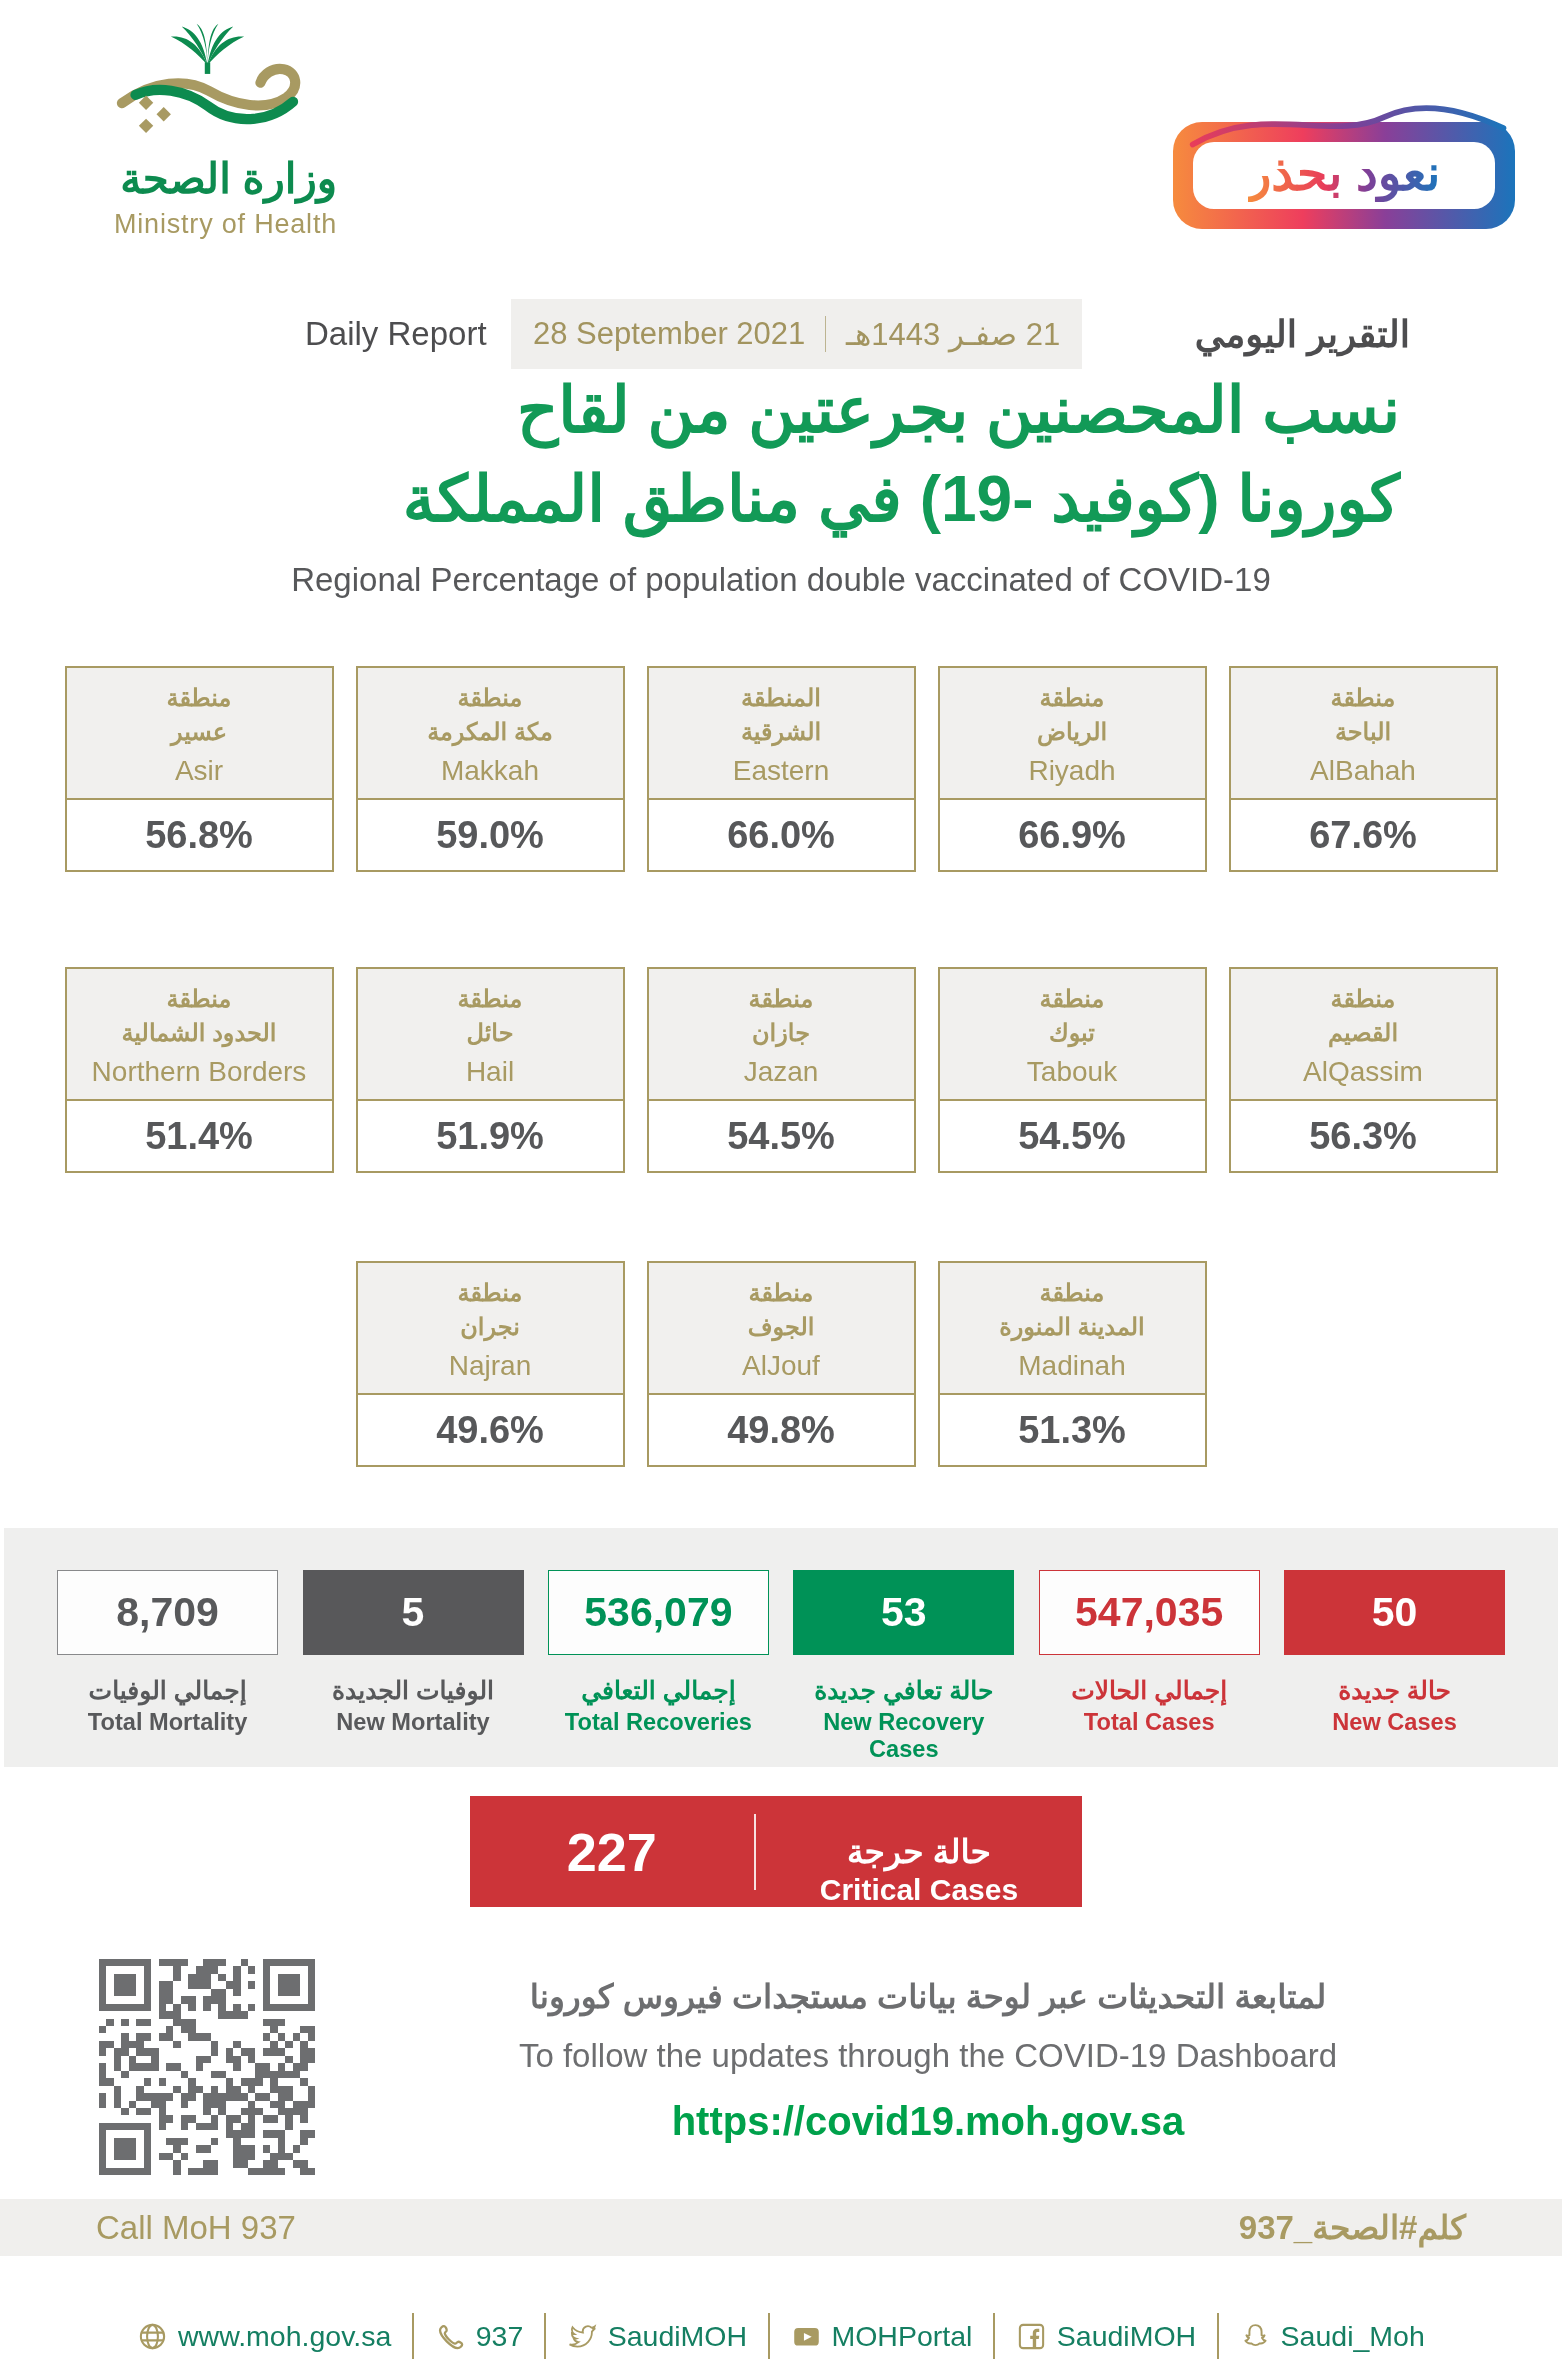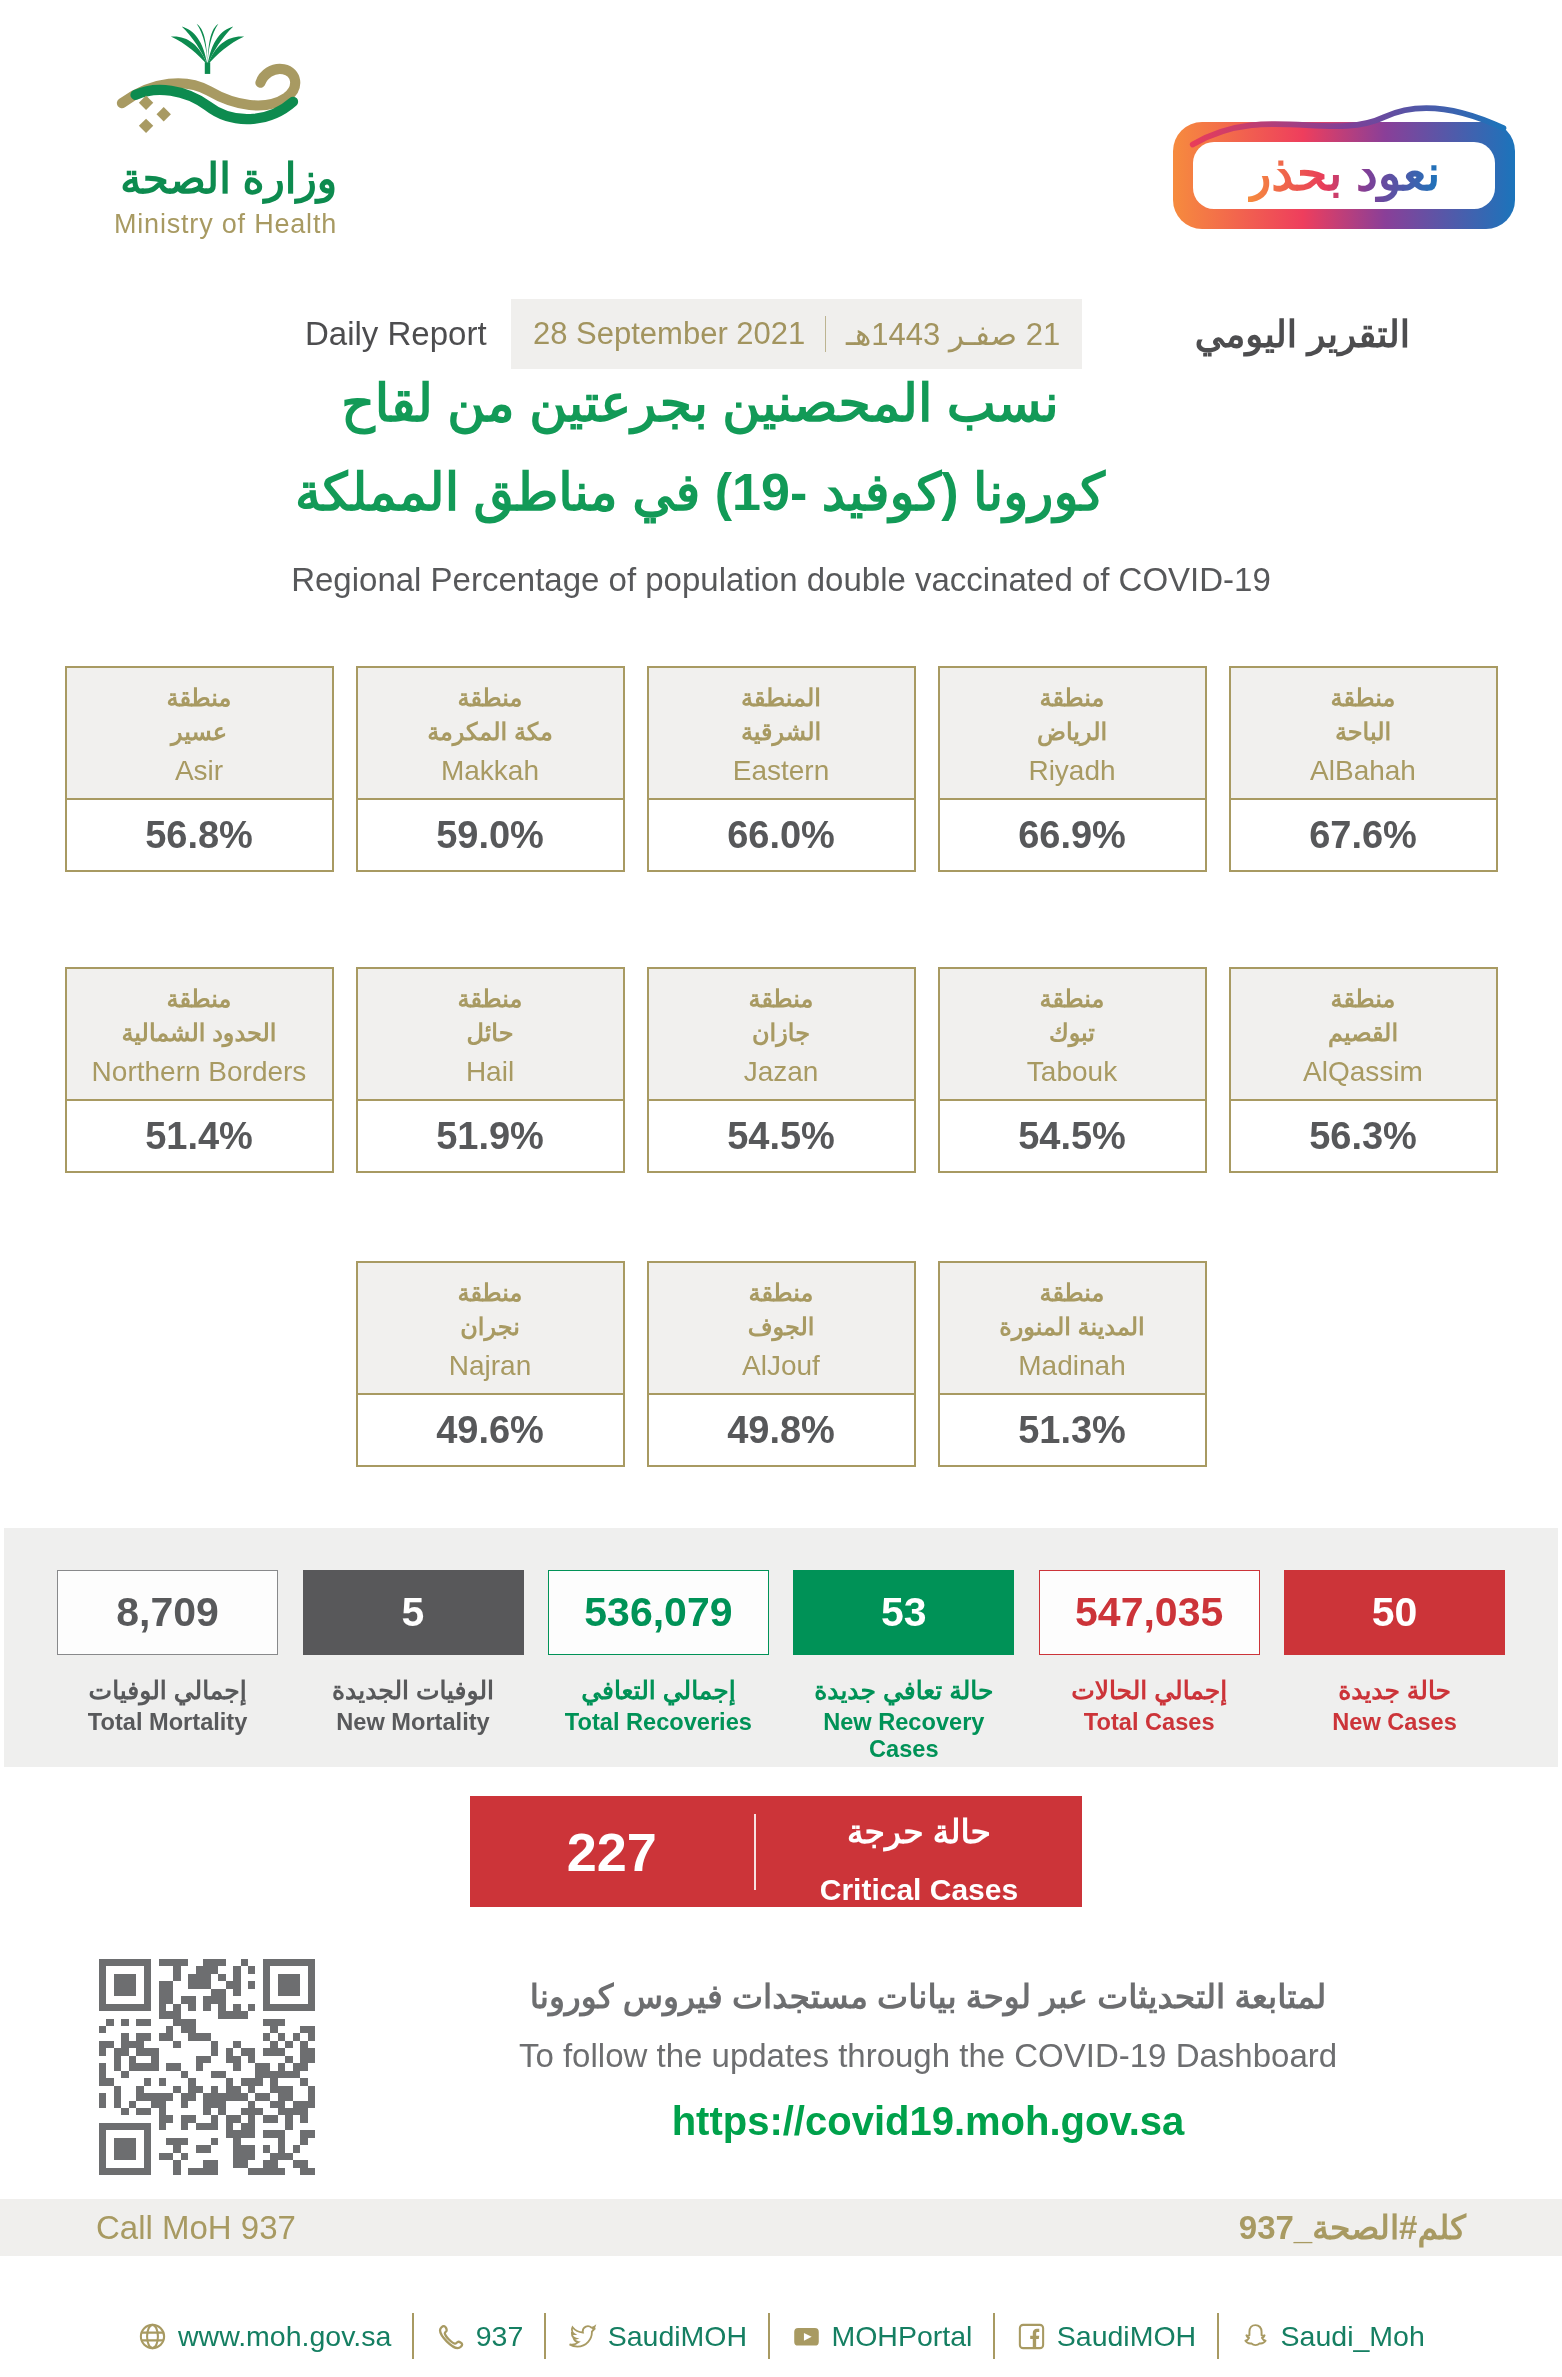--- a/index.html
+++ b/index.html
@@ -25,22 +25,22 @@
   .report-row{position:absolute;left:305px;top:299px;width:1105px;height:70px;
               display:flex;align-items:center;}
   .report-en{font-size:33px;color:#4d4d4f;}
   .date-box{margin-left:24.4px;background:#f0efed;height:70px;display:flex;align-items:center;
             gap:19.5px;padding:0 22px;font-size:31px;color:#a2945f;white-space:nowrap;}
   .date-divider{width:1.6px;height:36px;background:#a2945f;opacity:.65;}
   .date-hijri{direction:rtl;}
   .report-ar{margin-left:auto;font-size:37px;font-weight:bold;color:#4d4d4f;direction:rtl;}
 
   
-  .title-ar1,.title-ar2{position:absolute;left:0;width:1400px;text-align:center;direction:rtl;
-                        font-size:52px;font-weight:bold;color:#129a57;}
+  .title-ar1,.title-ar2{position:absolute;left:0;width:1400px;text-align:right;direction:rtl;
+                        font-size:64px;font-weight:bold;color:#129a57;}
   .title-ar1{top:373px;}
   .title-ar2{top:462px;}
   .title-en{position:absolute;top:561px;left:0;width:1562px;text-align:center;
             font-size:33px;color:#57585a;}
 
   
   .cards-row{position:absolute;left:0;width:1562px;display:flex;justify-content:center;gap:22px;}
   .row1{top:666px;}.row2{top:967px;}.row3{top:1261px;}
   .card{width:269px;border:2.4px solid #a89a62;background:#ffffff;box-sizing:border-box;}
   .card-top{background:#f1f0ee;border-bottom:2.4px solid #a89a62;padding:13px 4.9px 11.4px;text-align:center;}
@@ -64,21 +64,21 @@
   .stat-ar{margin-top:21px;font-size:25px;font-weight:bold;direction:rtl;}
   .stat-en{margin-top:4.1px;font-size:23.6px;font-weight:bold;}
   .c-gray{color:#58595b;}.c-green{color:#009257;}.c-red{color:#cc3439;}
 
   
   .critical{position:absolute;left:470px;top:1796px;width:612px;height:111px;background:#cc3439;
             display:flex;color:#fff;}
   .crit-num{flex:1;display:flex;align-items:center;justify-content:center;
             font-size:54px;font-weight:bold;}
   .crit-divider{width:2.4px;height:76px;background:rgba(255,255,255,.85);align-self:center;}
-  .crit-labels{flex:1.15;display:flex;flex-direction:column;align-items:center;justify-content:space-between;margin-top:16px;}
+  .crit-labels{flex:1.15;display:flex;flex-direction:column;align-items:center;justify-content:flex-end;}
   .crit-ar{font-size:33px;font-weight:bold;direction:rtl;}
   .crit-en{font-size:30px;font-weight:bold;margin-top:1.6px;}
 
   
   .qr{position:absolute;left:99px;top:1959px;width:216px;height:216px;}
   .qr svg{width:100%;height:100%;shape-rendering:crispEdges;}
   .dash-text{position:absolute;left:342px;top:1977px;width:1172px;text-align:center;}
   .dash-ar{font-size:33px;font-weight:bold;color:#6d6e70;direction:rtl;}
   .dash-en{font-size:33px;color:#6d6e70;margin-top:21px;}
   .dash-url{display:inline-block;font-size:40px;font-weight:bold;color:#00a14b;margin-top:24.4px;}

